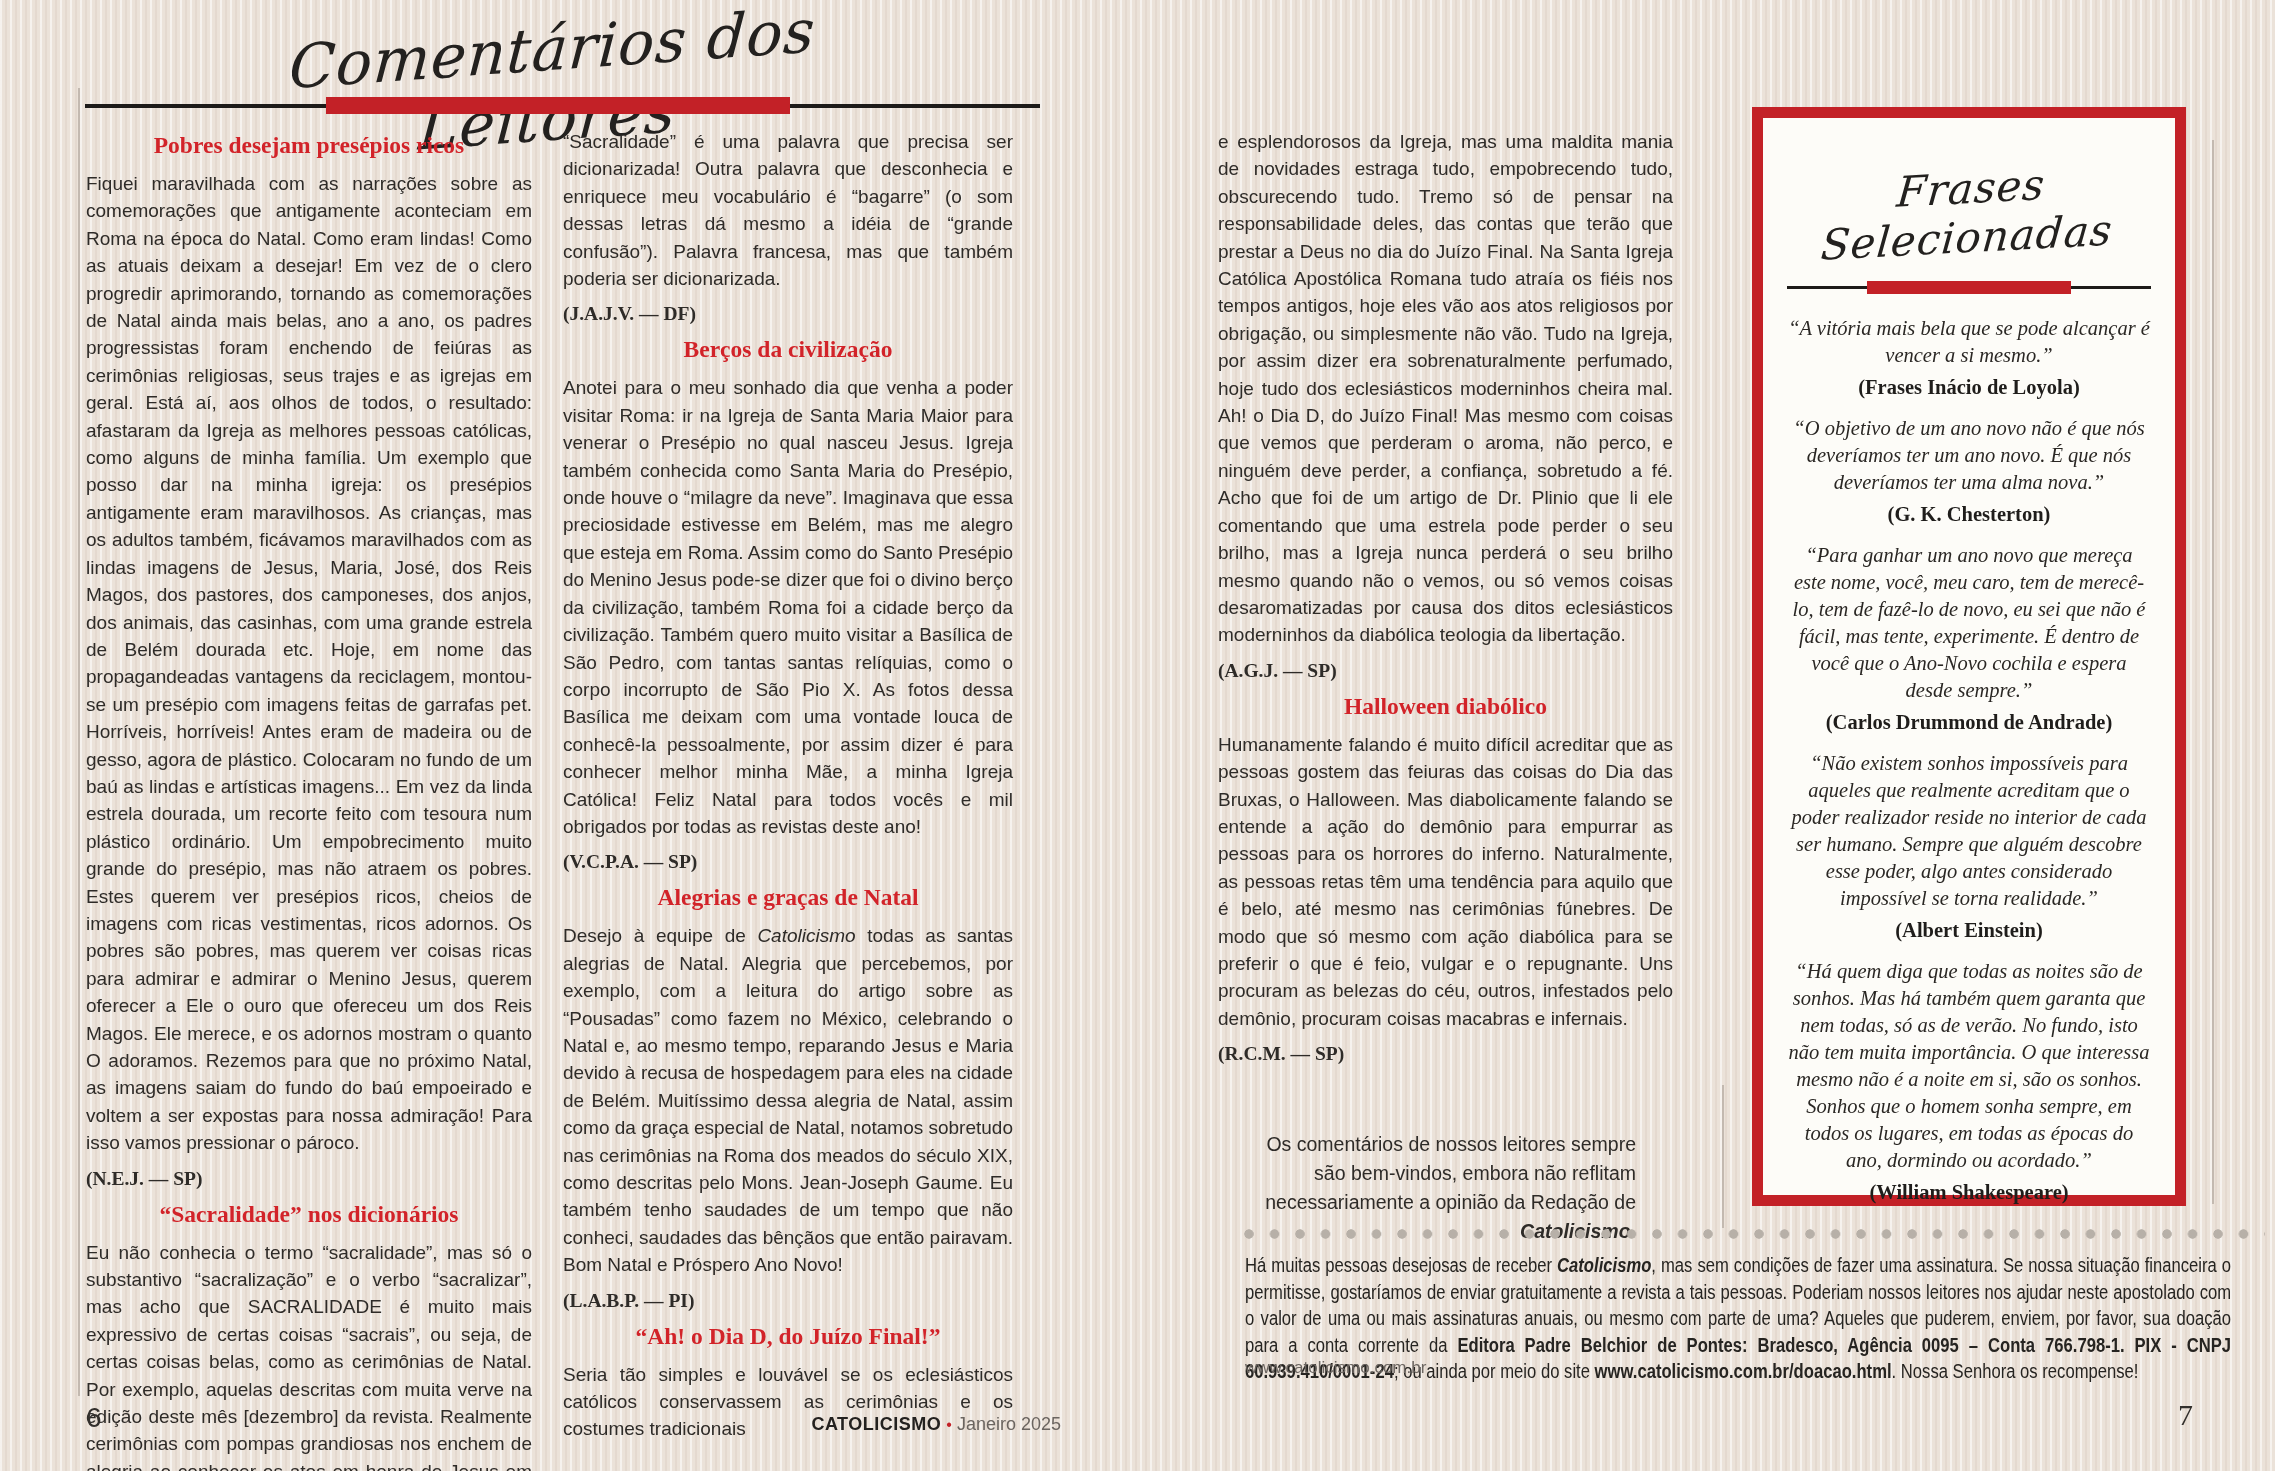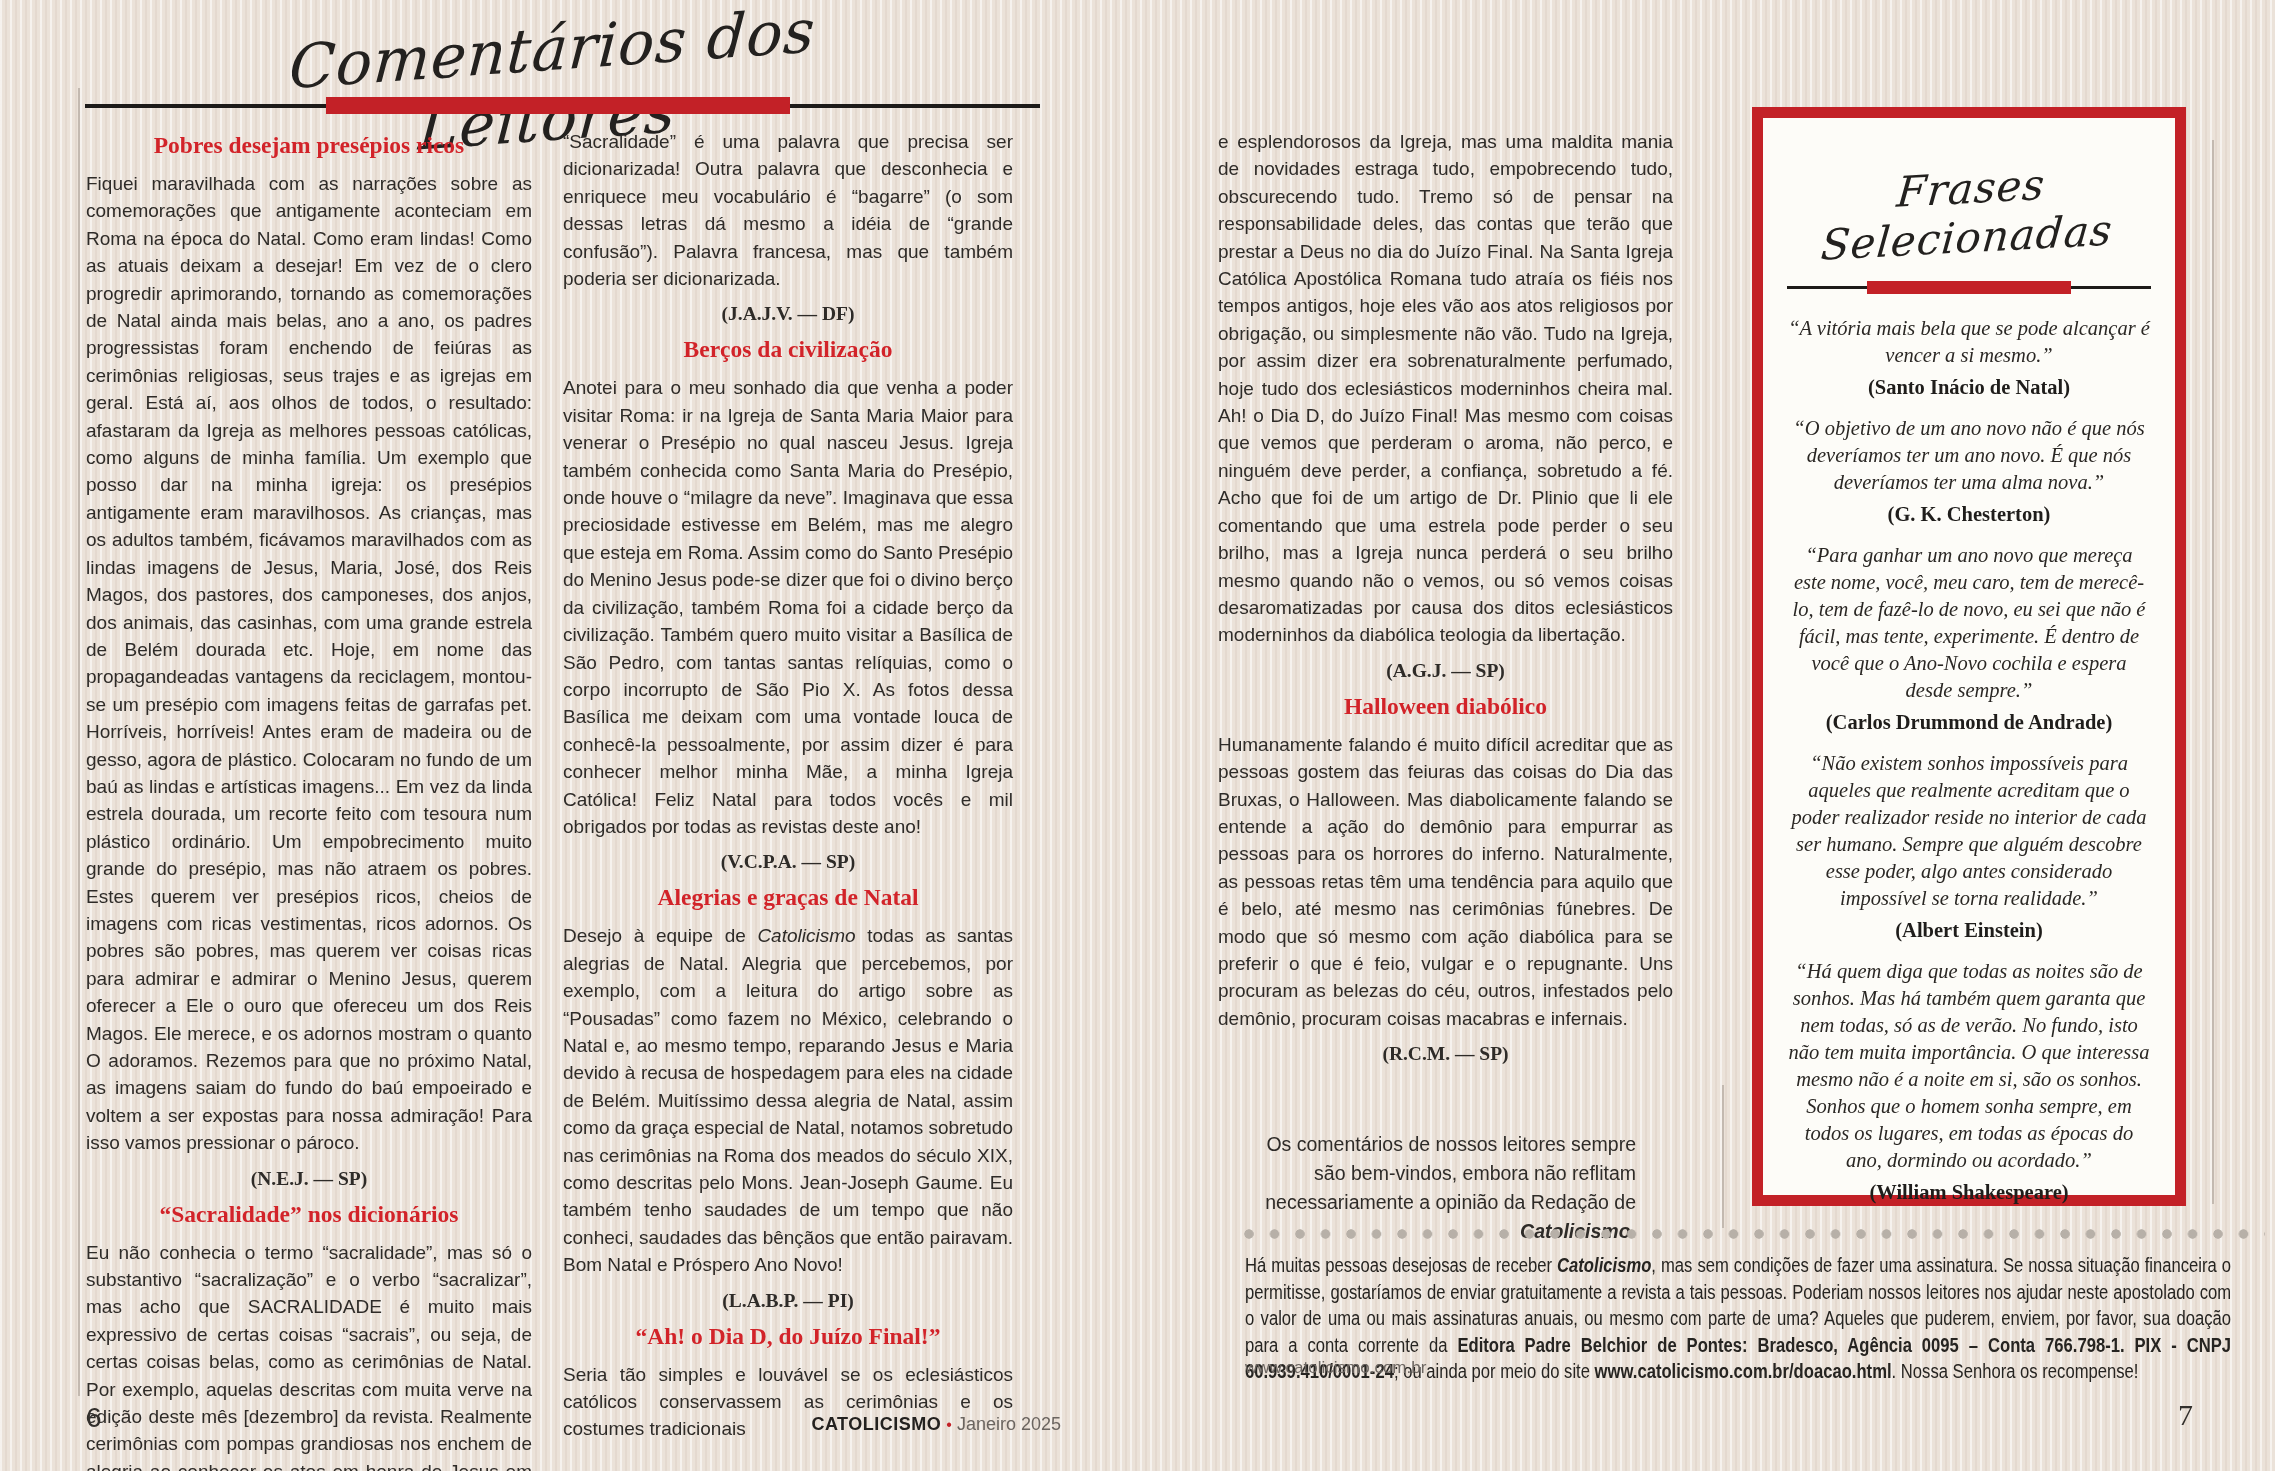--- a/index.html
+++ b/index.html
@@ -30,21 +30,21 @@
   .col p{margin:0;}
   .col1{left:86px;width:446px;}
   .col2{left:563px;width:450px;}
   .col3{left:1218px;width:455px;}
   .letter-title{
     font-family:Liberation Serif, serif;font-weight:700;color:#d22329;
     font-size:23.5px;line-height:30px;text-align:center;margin:4px 0 10px;
   }
   .letter-title.first{margin-top:2px;}
   .sig{
-    text-align:center;font-family:"Liberation Serif",serif;font-weight:700;
+    text-align:left;font-family:"Liberation Serif",serif;font-weight:700;
     font-size:19.5px;margin:8px 0 6px;line-height:28px;
   }
   .seg-b{font-weight:700;}
   .seg-i{font-style:italic;}
   .seg-bi{font-weight:700;font-style:italic;}
   .disclaimer{
     margin:62px 8px 0 42px;width:376px;text-align:right;
     font-size:19.5px;line-height:29px;
   }
   
@@ -129,21 +129,21 @@
   <div class="disclaimer"><span>Os comentários de nossos leitores sempre são bem-vindos, embora não reflitam necessariamente a opinião da Redação de </span><span class="seg-bi">Catolicismo</span><span>.</span></div>
 </div>
 
 <div class="abs frases-box">
   <div class="frases-title">Frases Selecionadas</div>
   <div class="frases-rule">
       <span class="redbar"></span>
     </div>
 
   <div class="quote">“A vitória mais bela que se pode alcançar é vencer a si mesmo.”</div>
-  <div class="quote-author">(Santo Inácio de Natal)</div>
+  <div class="quote-author">(Frases Inácio de Loyola)</div>
 
   <div class="quote">“O objetivo de um ano novo não é que nós deveríamos ter um ano novo. É que nós deveríamos ter uma alma nova.”</div>
   <div class="quote-author">(G. K. Chesterton)</div>
 
   <div class="quote">“Para ganhar um ano novo que mereça este nome, você, meu caro, tem de merecê-lo, tem de fazê-lo de novo, eu sei que não é fácil, mas tente, experimente. É dentro de você que o Ano-Novo cochila e espera desde sempre.”</div>
   <div class="quote-author">(Carlos Drummond de Andrade)</div>
 
   <div class="quote">“Não existem sonhos impossíveis para aqueles que realmente acreditam que o poder realizador reside no interior de cada ser humano. Sempre que alguém descobre esse poder, algo antes considerado impossível se torna realidade.”</div>
   <div class="quote-author">(Albert Einstein)</div>
 

